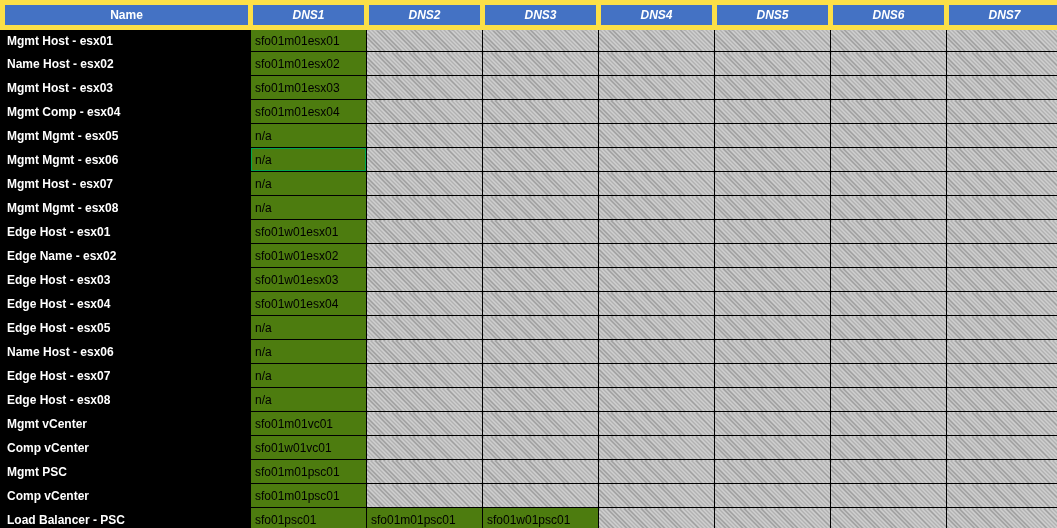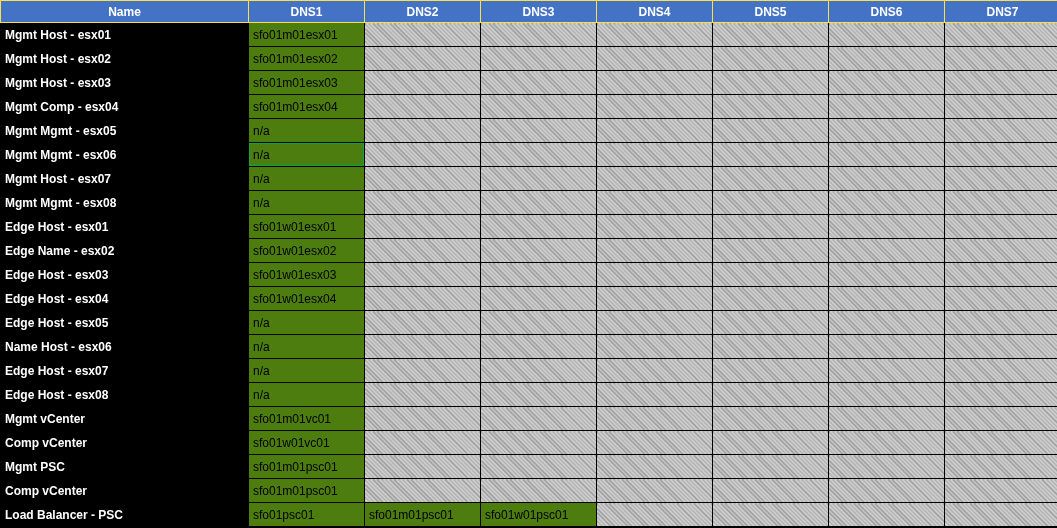--- a/index.html
+++ b/index.html
@@ -15,26 +15,26 @@
     border-collapse: collapse;
     width: 1057px;
     table-layout: fixed;
   }
   th {
     background: #4472C4;
     color: #fff;
     font-weight: bold;
     text-align: center;
     padding: 3px 4px;
-    border: 1px solid #fde047;
+    border: 5px solid #fde047;
     height: 22px;
     font-size: 12px;
   }
   th.name-col { width: 248px; }
-  th.dns-col  { width: 116px; }
+  th.dns-col  { width: 116px; font-style: italic; }
   td {
     border: 1px solid #000;
     padding: 2px 4px;
     height: 24px;
     font-size: 12px;
     vertical-align: middle;
     white-space: nowrap;
     overflow: hidden;
   }
   td.name-cell {
@@ -83,21 +83,21 @@
         <td class="name-cell">Mgmt Host - esx01</td>
         <td class="dns-cell">sfo01m01esx01</td>
         <td class="hatched"></td>
         <td class="hatched"></td>
         <td class="hatched"></td>
         <td class="hatched"></td>
         <td class="hatched"></td>
         <td class="hatched"></td>
       </tr>
       <tr>
-        <td class="name-cell">Mgmt Host - esx02</td>
+        <td class="name-cell">Name Host - esx02</td>
         <td class="dns-cell">sfo01m01esx02</td>
         <td class="hatched"></td>
         <td class="hatched"></td>
         <td class="hatched"></td>
         <td class="hatched"></td>
         <td class="hatched"></td>
         <td class="hatched"></td>
       </tr>
       <tr>
         <td class="name-cell">Mgmt Host - esx03</td>

